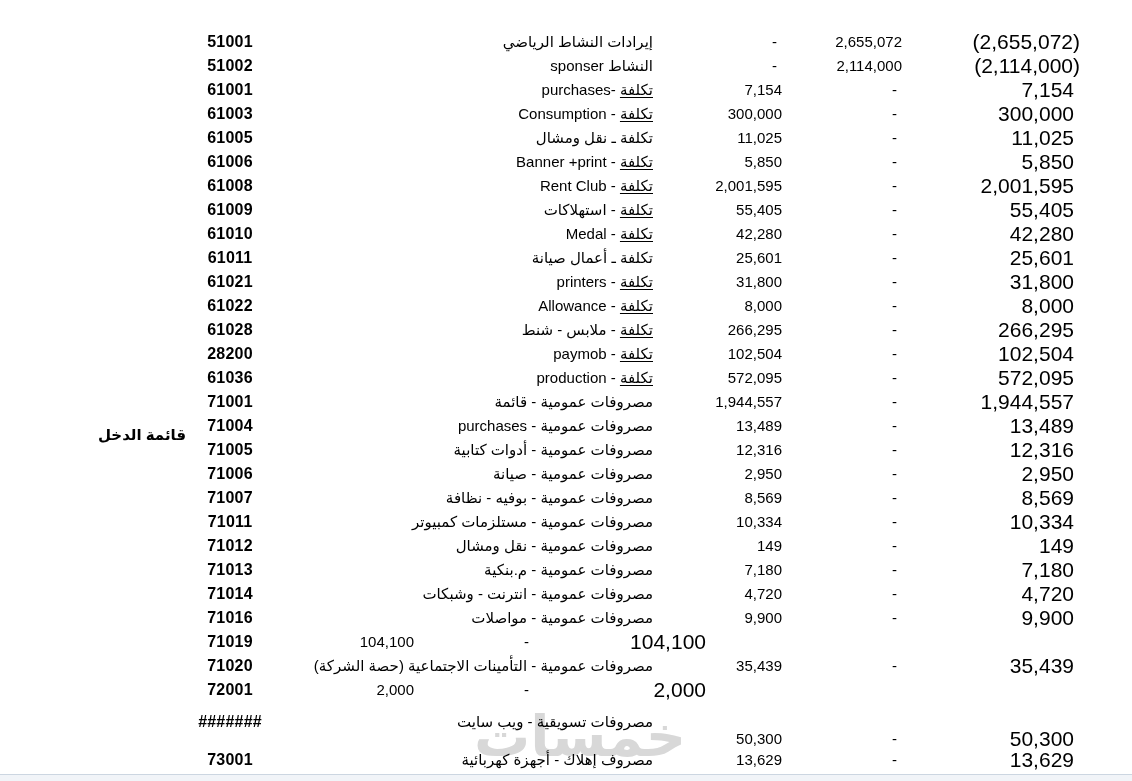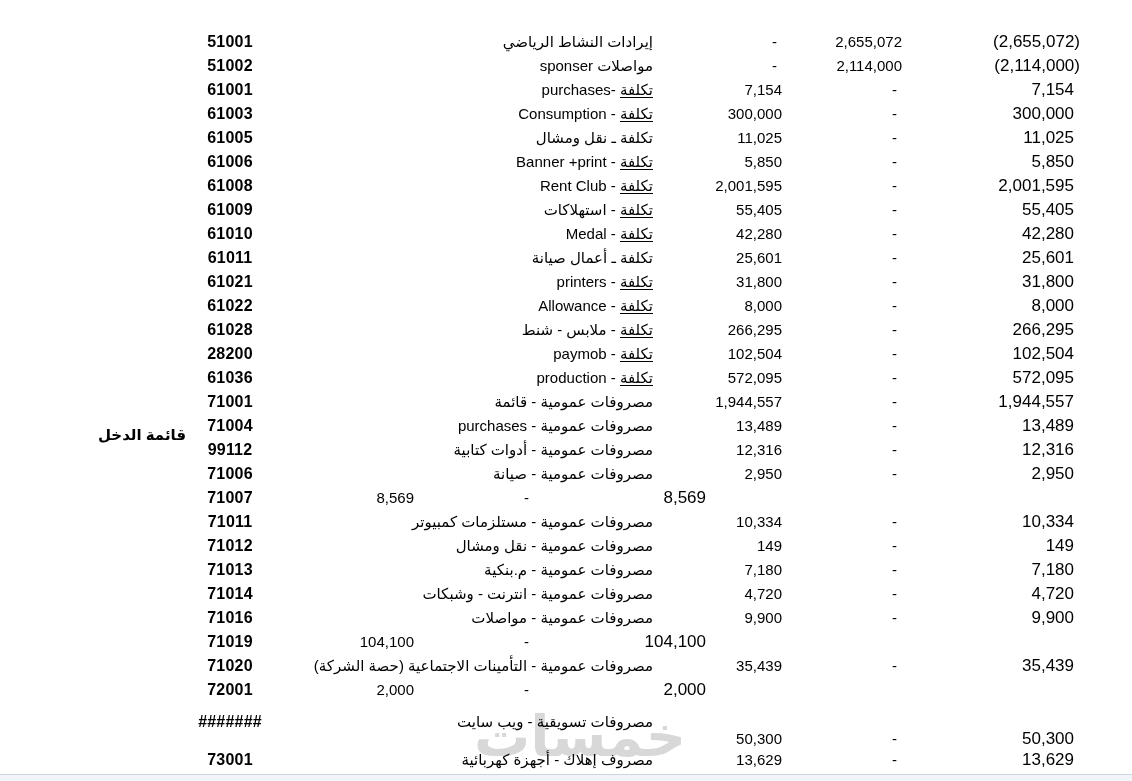--- a/index.html
+++ b/index.html
@@ -23,21 +23,21 @@
     letter-spacing: 0.2px;
   }
   .c-name {
     width: 368px; 
     direction: rtl; unicode-bidi: plaintext;
     white-space: nowrap; font-size: 15px;
   }
   .c-name u { text-underline-offset: 2px; }
   .c-v1 { width: 129px; text-align: right; font-size: 15px; }
   .c-v2 { width: 120px; text-align: right; font-size: 15px; }
-  .c-v3 { width: 178px; text-align: right; font-size: 17px; }
+  .c-v3 { width: 178px; text-align: right; font-size: 21px; }
   .section-label {
     position: absolute; left: 84px; top: 426px; width: 116px;
     text-align: center; font-weight: bold; font-size: 15px;
     direction: rtl; white-space: nowrap; z-index: 1;
   }
   .watermark {
     position: absolute; left: 474px; top: 704px;
     font-size: 56px; font-weight: bold; color: #d8d8d8;
     direction: rtl; z-index: 0; white-space: nowrap;
   }
@@ -56,21 +56,21 @@
 <div class="table-body">
     <div class="row">
     <div class="cell c-code">51001</div>
     <div class="cell c-name">إيرادات النشاط الرياضي</div>
     <div class="cell c-v1" style="padding-right: 5px;">-</div>
     <div class="cell c-v2">2,655,072</div>
     <div class="cell c-v3">(2,655,072)</div>
   </div>
     <div class="row">
     <div class="cell c-code">51002</div>
-    <div class="cell c-name">مواصلات sponser</div>
+    <div class="cell c-name">النشاط sponser</div>
     <div class="cell c-v1" style="padding-right: 5px;">-</div>
     <div class="cell c-v2">2,114,000</div>
     <div class="cell c-v3">(2,114,000)</div>
   </div>
     <div class="row">
     <div class="cell c-code">61001</div>
     <div class="cell c-name"><u>تكلفة</u> -purchases</div>
     <div class="cell c-v1">7,154</div>
     <div class="cell c-v2" style="padding-right: 5px;">-</div>
     <div class="cell c-v3" style="padding-right: 6px;">7,154</div>
@@ -167,35 +167,36 @@
     <div class="cell c-v3" style="padding-right: 6px;">1,944,557</div>
   </div>
     <div class="row">
     <div class="cell c-code">71004</div>
     <div class="cell c-name">مصروفات عمومية - purchases</div>
     <div class="cell c-v1">13,489</div>
     <div class="cell c-v2" style="padding-right: 5px;">-</div>
     <div class="cell c-v3" style="padding-right: 6px;">13,489</div>
   </div>
     <div class="row">
-    <div class="cell c-code">99112</div>
+    <div class="cell c-code">71005</div>
     <div class="cell c-name">مصروفات عمومية - أدوات كتابية</div>
     <div class="cell c-v1">12,316</div>
     <div class="cell c-v2" style="padding-right: 5px;">-</div>
     <div class="cell c-v3" style="padding-right: 6px;">12,316</div>
   </div>
     <div class="row">
     <div class="cell c-code">71006</div>
     <div class="cell c-name">مصروفات عمومية - صيانة</div>
     <div class="cell c-v1">2,950</div>
     <div class="cell c-v2" style="padding-right: 5px;">-</div>
     <div class="cell c-v3" style="padding-right: 6px;">2,950</div>
   </div>
     <div class="row">
     <div class="cell c-code">71007</div>
+    <div class="cell c-name">مصروفات عمومية - بوفيه - نظافة</div>
     <div class="cell c-v1">8,569</div>
     <div class="cell c-v2" style="padding-right: 5px;">-</div>
     <div class="cell c-v3" style="padding-right: 6px;">8,569</div>
   </div>
     <div class="row">
     <div class="cell c-code">71011</div>
     <div class="cell c-name">مصروفات عمومية - مستلزمات كمبيوتر</div>
     <div class="cell c-v1">10,334</div>
     <div class="cell c-v2" style="padding-right: 5px;">-</div>
     <div class="cell c-v3" style="padding-right: 6px;">10,334</div>

